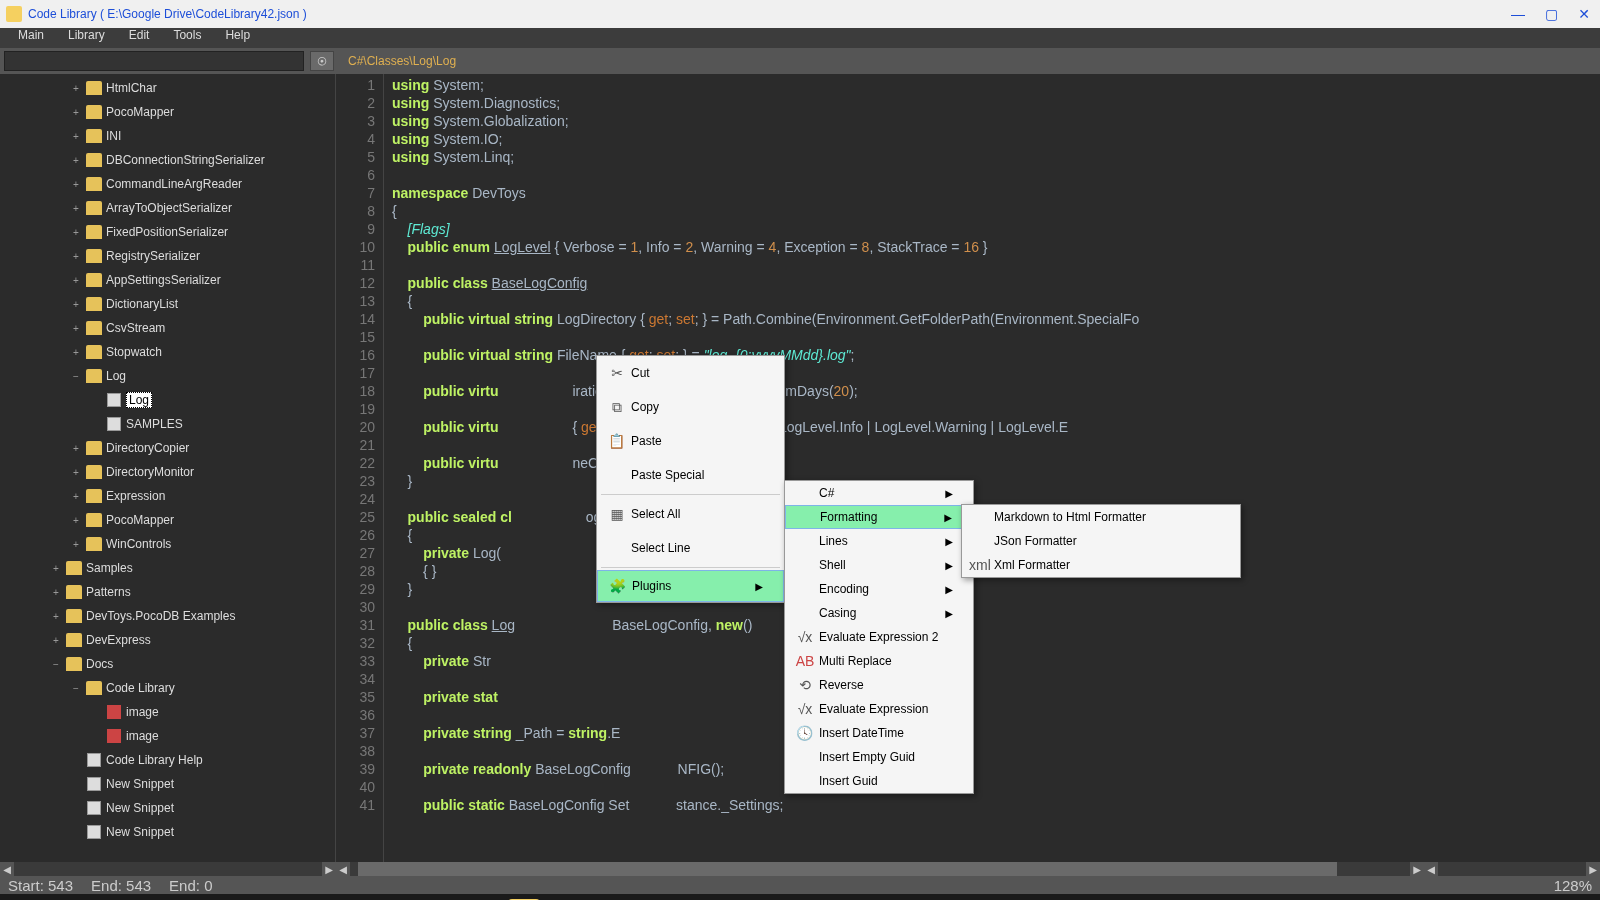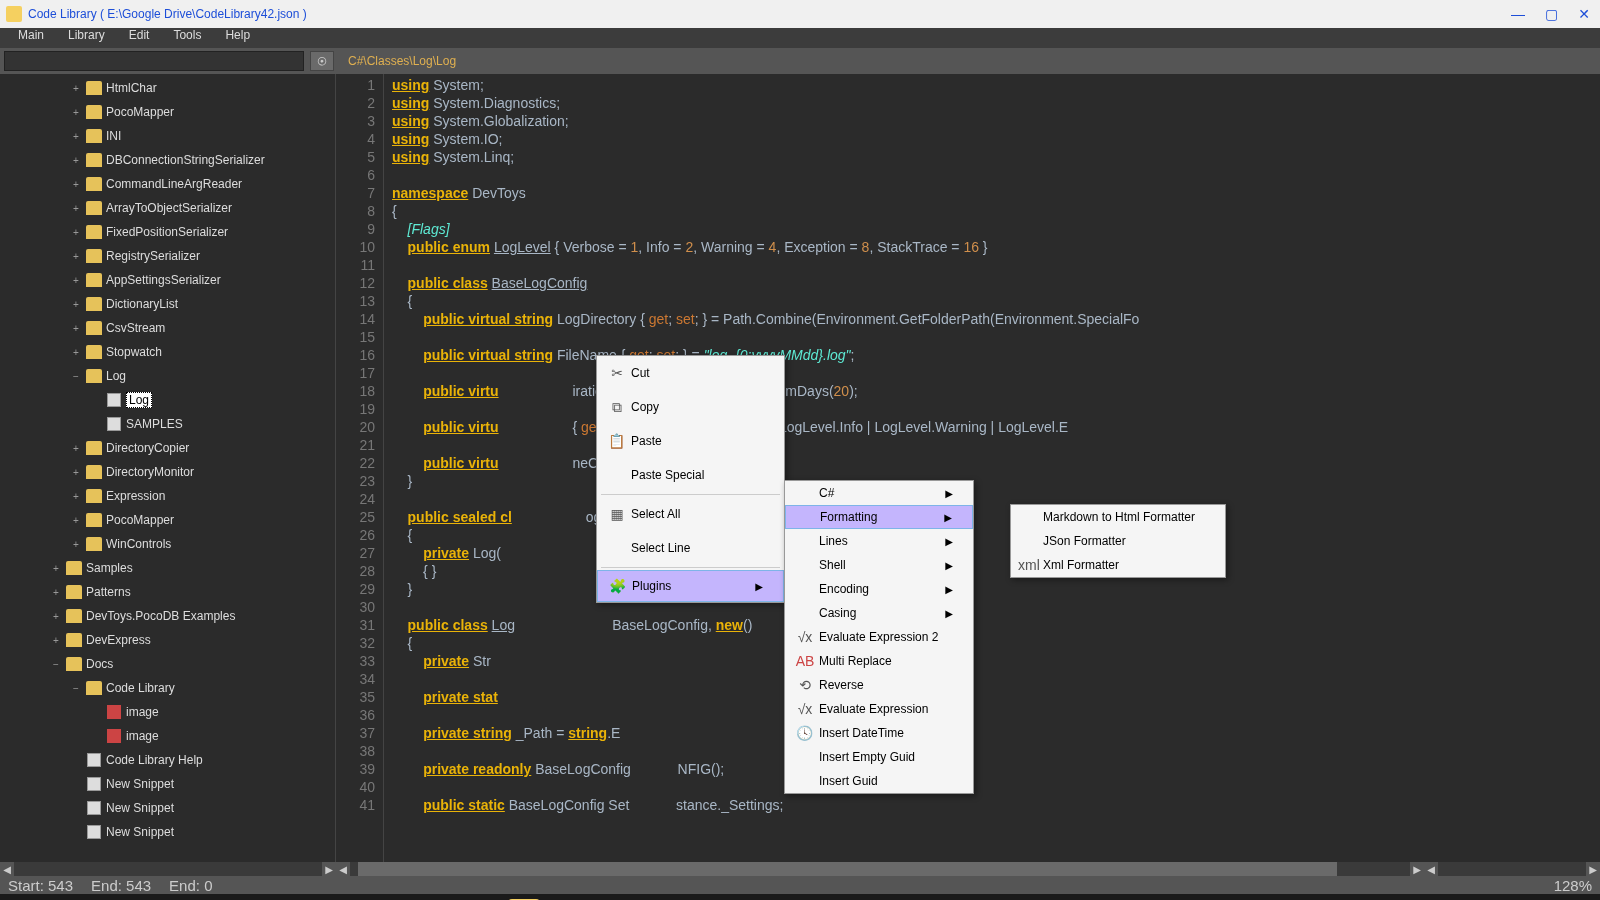--- a/index.html
+++ b/index.html
@@ -37,30 +37,30 @@
 .fileicon { width: 14px; height: 14px; background: #ddd; border: 1px solid #999; margin: 0 5px; }
 .redicon { width: 14px; height: 14px; background: #c44; margin: 0 5px; }
 .ind-2 { padding-left: 50px; }
 .ind-3 { padding-left: 70px; }
 .ind-4 { padding-left: 90px; }
 
 
 .editor { flex: 1; background: #2b2b2b; display: flex; position: relative; font-family: Consolas, monospace; font-size: 14px; overflow: hidden; }
 .gutter { width: 48px; background: #2b2b2b; color: #777; text-align: right; padding: 2px 8px 2px 0; line-height: 18px; border-right: 1px solid #444; }
 .code { flex: 1; padding: 2px 8px; color: #a9b7c6; line-height: 18px; white-space: pre; overflow: hidden; }
-.kw { color: #eab308; font-weight: bold; text-decoration: underline; }
+.kw { color: #bef264; font-weight: bold; }
 .kw2 { color: #cc7832; }
 .str { color: #5eead4; font-style: italic; }
 .num { color: #d08f4c; }
 .type { color: #a9b7c6; text-decoration: underline; }
 
 
 .ctxmenu { position: absolute; background: #f5f5f5; border: 1px solid #999; box-shadow: 2px 2px 6px rgba(0,0,0,0.4); font-size: 12px; color: #000; z-index: 100; }
 .ctxmenu .row { display: flex; align-items: center; height: 34px; padding: 0 20px 0 6px; cursor: pointer; }
-.ctxmenu .row.hover { background: #c4b5fd; border: 1px solid #7eb4e8; height: 32px; }
+.ctxmenu .row.hover { background: #86efac; border: 1px solid #7eb4e8; height: 32px; }
 .ctxmenu .row .ri { width: 28px; display: flex; justify-content: center; color: #555; font-size: 14px; }
 .ctxmenu .row .arrow { margin-left: auto; font-size: 10px; }
 .ctxmenu .sep { height: 1px; background: #ccc; margin: 2px 4px; }
 
 .ctxmenu.sub2 .row { height: 24px; padding: 0 20px 0 6px; }
 .ctxmenu.sub3 .row { height: 24px; padding: 0 20px 0 4px; }
 
 
 .statusbar { height: 18px; background: #555; display: flex; align-items: center; font-size: 15px; color: #ccc; padding: 0 8px; gap: 18px; }
 .statusbar .right { margin-left: auto; display: flex; gap: 12px; align-items: center; }
@@ -400,21 +400,21 @@
       <div class="row">
           <span class="ri"></span>
           <span>Insert Empty Guid</span>
         </div>
       <div class="row">
           <span class="ri"></span>
           <span>Insert Guid</span>
         </div>
     </div>
 
-    <div class="ctxmenu sub3" style="left:674px; top:430px; width:216px;text-align:center;">
+    <div class="ctxmenu sub3" style="left:625px; top:430px; width:280px;text-align:center;">
       <div class="row">
           <span class="ri"></span>
           <span>Markdown to Html Formatter</span>
         </div>
       <div class="row">
           <span class="ri"></span>
           <span>JSon Formatter</span>
         </div>
       <div class="row">
           <span class="ri">xml</span>

